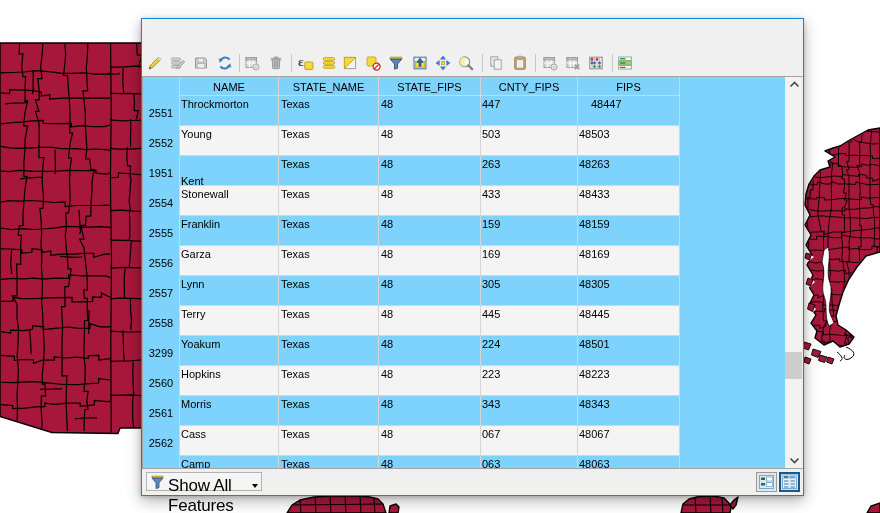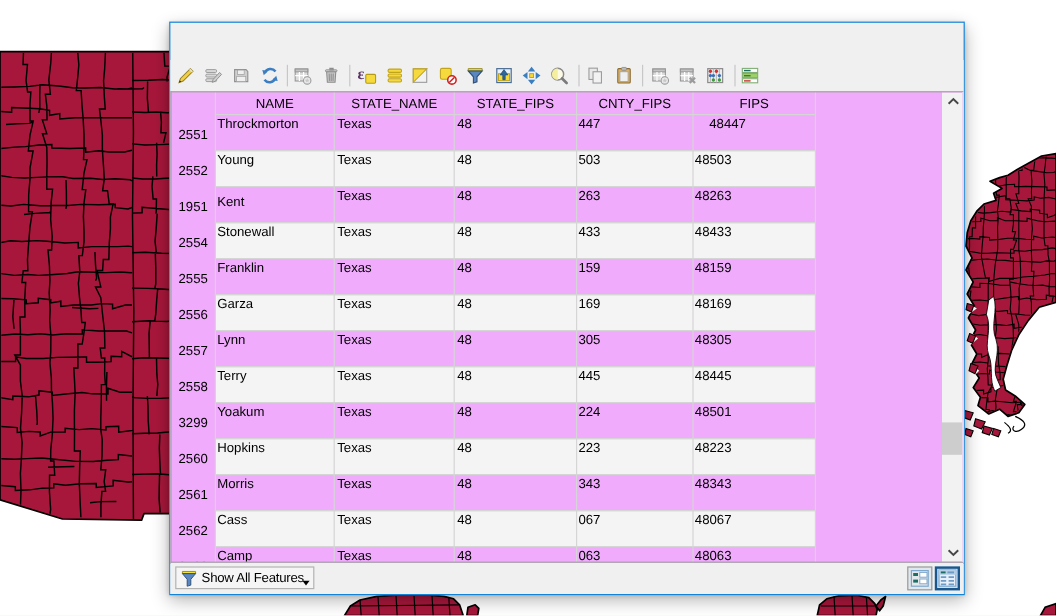--- a/index.html
+++ b/index.html
@@ -11,32 +11,32 @@
   border:1px solid #1184d7; background:#f0f0f0;
   box-shadow:0 5px 14px rgba(0,0,0,0.30), 0 1px 4px rgba(0,0,0,0.18); }
 #titlebar { position:absolute; left:0; top:0; width:661px; height:31px; background:#fff; }
 #ticon { position:absolute; left:11px; top:6px; }
 #ttext { position:absolute; left:32px; top:8px; font-size:12px; color:#000; white-space:nowrap; }
 #winbtns { position:absolute; right:0; top:0; height:31px; }
 #toolbar { position:absolute; left:0; top:31px; width:661px; height:27px; background:#f0f0f0; }
 .tbi { position:absolute; top:5px; width:16px; height:16px; }
 .tbsep { position:absolute; top:4px; width:1px; height:18px; background:#c7c7c7; }
 #tablewrap { position:absolute; left:0; top:57px; width:661px; height:393px;
-  border:1px solid #a3a3a3; border-right-color:#ececec; background:#f0abfc; overflow:hidden; }
+  border:1px solid #a3a3a3; border-right-color:#ececec; background:#7dd3fc; overflow:hidden; }
 .vline { position:absolute; top:0; bottom:0; width:1px; background:#d5d5d5; }
 .hline { position:absolute; left:36px; width:501px; height:1px; background:#d5d5d5; }
 .altrow { position:absolute; left:37px; width:500px; height:29px; background:#f4f4f4; }
 .hdr { position:absolute; top:4px; height:13px; font-size:11px; color:#000; text-align:center; }
 .rownum { position:absolute; width:36px; left:0; text-align:center; font-size:11px; color:#000; }
 .cell { position:absolute; font-size:11px; color:#000; white-space:nowrap; }
 #vscroll { position:absolute; right:0px; top:0; width:17px; height:391px; background:#f2f2f2; }
 #vthumb { position:absolute; left:0; top:275px; width:17px; height:27px; background:#cdcdcd; }
 #statusbar { position:absolute; left:0; top:451px; width:661px; height:25px; background:#f0f0f0; }
 #safbtn { position:absolute; left:4px; top:2px; width:116px; height:19px; background:#f5f5f5;
-  border:1px solid #b2b2b2; font-size:11px; color:#000; }
+  border:1px solid #b2b2b2; font-size:17px; color:#000; }
 #safbtn span { position:absolute; left:21px; top:3px; letter-spacing:-0.2px; }
 .rbtn { position:absolute; top:2px; height:20px; }
 #rbtn1 { left:614px; width:21px; border:1px solid #9a9a9a; background:#e2e7ec; }
 #rbtn2 { left:637px; width:21px; border:2px solid #19578c; background:#cfe2f4; }
 </style>
 </head>
 <body>
 <div id="stage">
 <svg id="map" width="880" height="513" viewBox="0 0 880 513">
 
@@ -305,21 +305,21 @@
         <div class="cell" style="left:238px;top:21px">48</div>
         <div class="cell" style="left:339px;top:21px">447</div>
         <div class="cell" style="left:448px;top:21px">48447</div>
         <div class="rownum" style="top:60px">2552</div>
         <div class="cell" style="left:38px;top:51px">Young</div>
         <div class="cell" style="left:138px;top:51px">Texas</div>
         <div class="cell" style="left:238px;top:51px">48</div>
         <div class="cell" style="left:339px;top:51px">503</div>
         <div class="cell" style="left:436px;top:51px">48503</div>
         <div class="rownum" style="top:90px">1951</div>
-        <div class="cell" style="left:38px;top:86px">Kent</div>
+        <div class="cell" style="left:38px;top:98px">Kent</div>
         <div class="cell" style="left:138px;top:81px">Texas</div>
         <div class="cell" style="left:238px;top:81px">48</div>
         <div class="cell" style="left:339px;top:81px">263</div>
         <div class="cell" style="left:436px;top:81px">48263</div>
         <div class="rownum" style="top:120px">2554</div>
         <div class="cell" style="left:38px;top:111px">Stonewall</div>
         <div class="cell" style="left:138px;top:111px">Texas</div>
         <div class="cell" style="left:238px;top:111px">48</div>
         <div class="cell" style="left:339px;top:111px">433</div>
         <div class="cell" style="left:436px;top:111px">48433</div>

